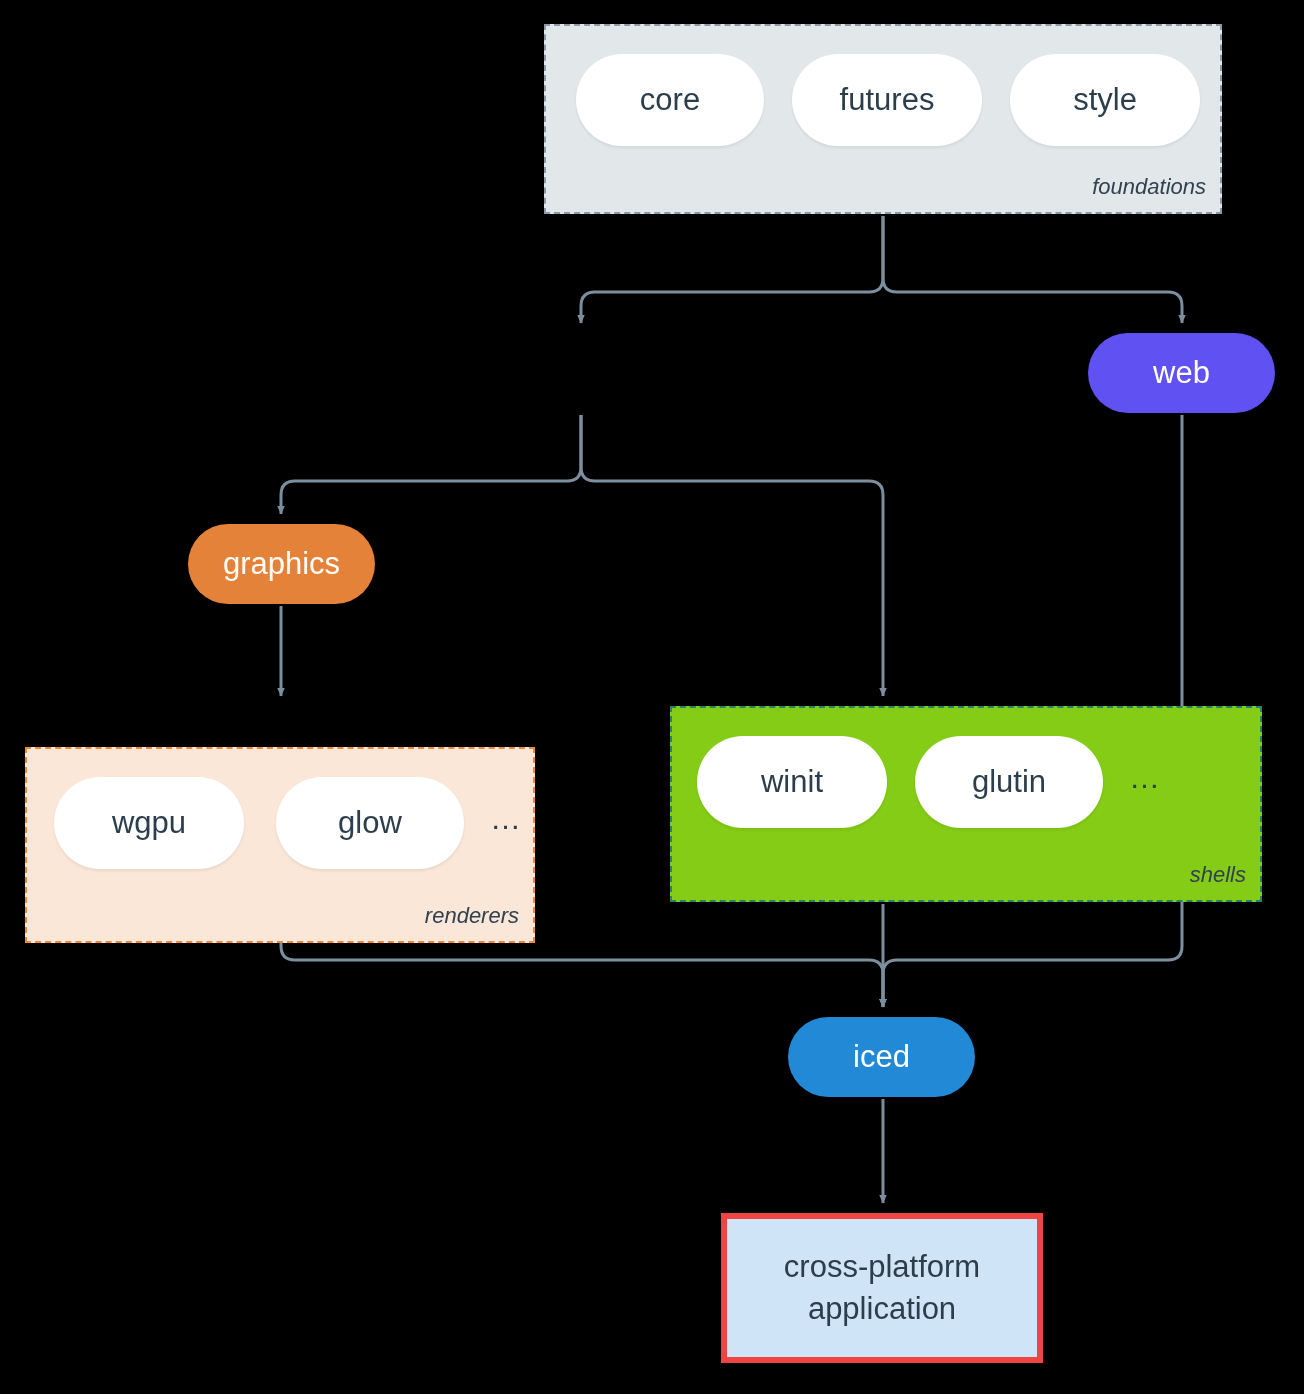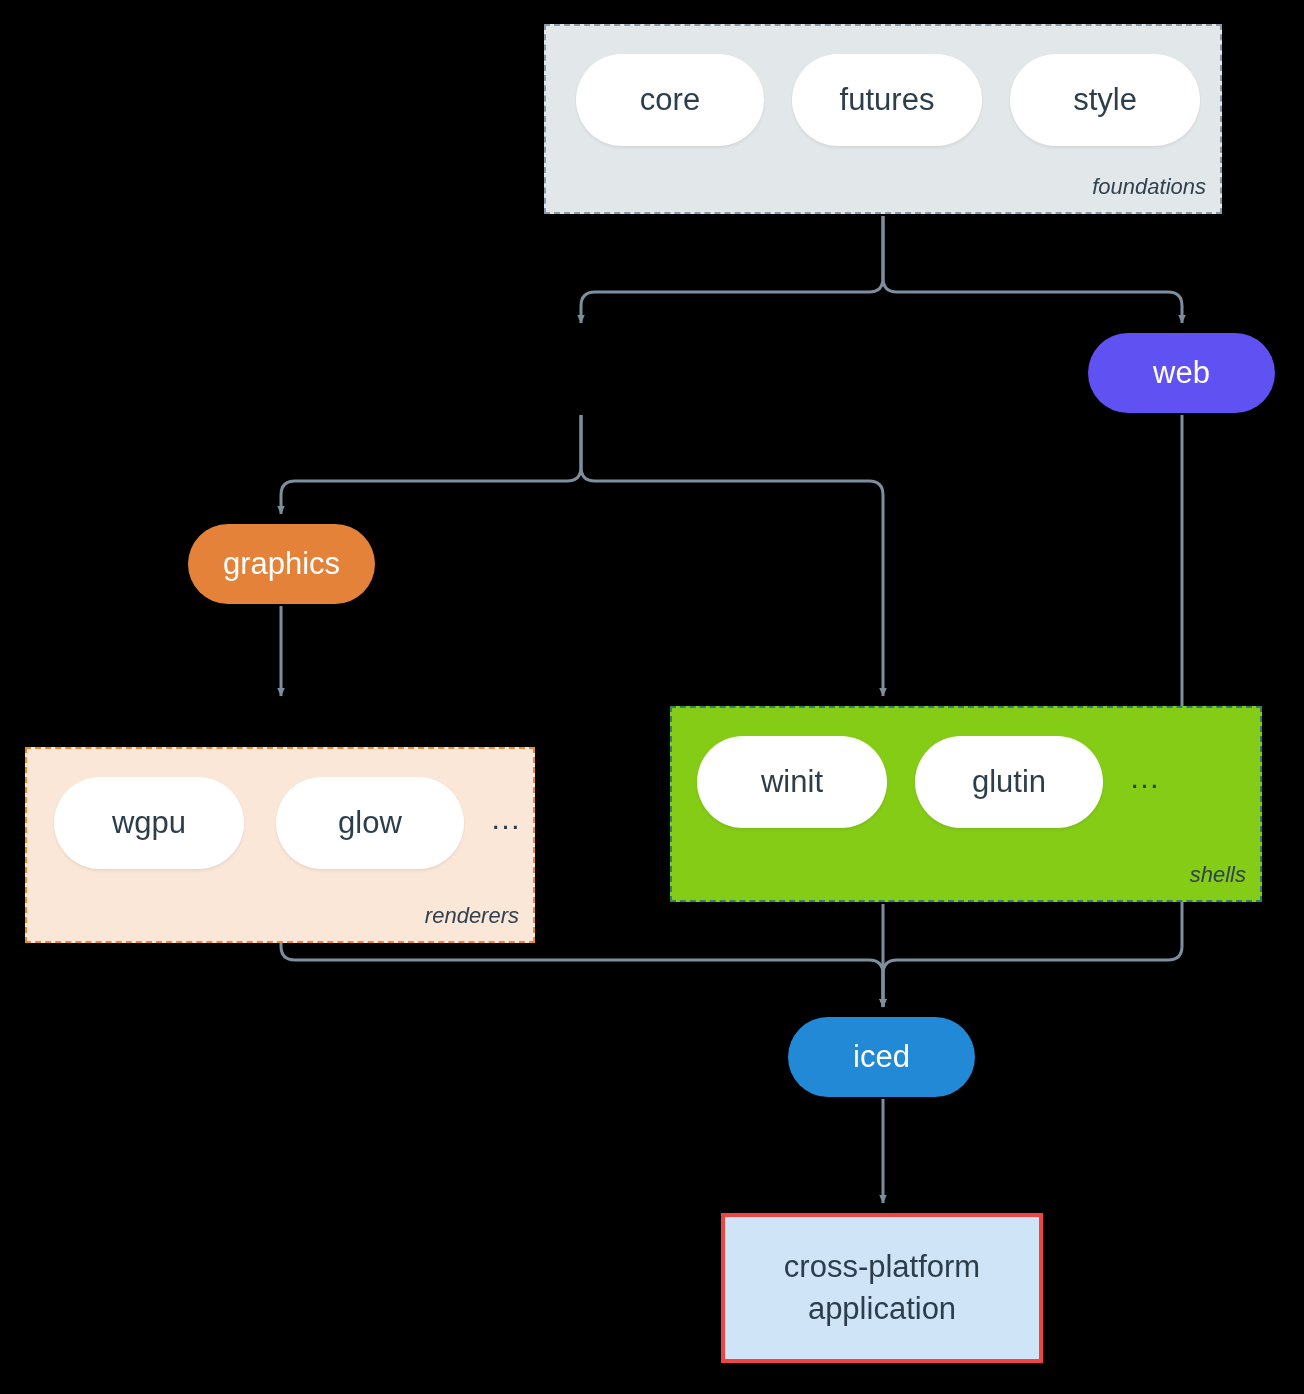--- a/index.html
+++ b/index.html
@@ -111,21 +111,21 @@
   .node-iced    { left: 788px;  top: 1017px; width: 187px; height: 80px; background: #2289d6; }
 
   
   .app-box {
     position: absolute;
     left: 721px;
     top: 1213px;
     width: 322px;
     height: 150px;
     background: #cfe4f7;
-    border: 4px solid #ef4444;
+    border: 6px solid #ef4444;
     box-sizing: border-box;
     display: flex;
     flex-direction: column;
     align-items: center;
     justify-content: center;
     color: #2c3e4c;
     font-size: 31px;
     line-height: 1.35;
     text-align: center;
   }

